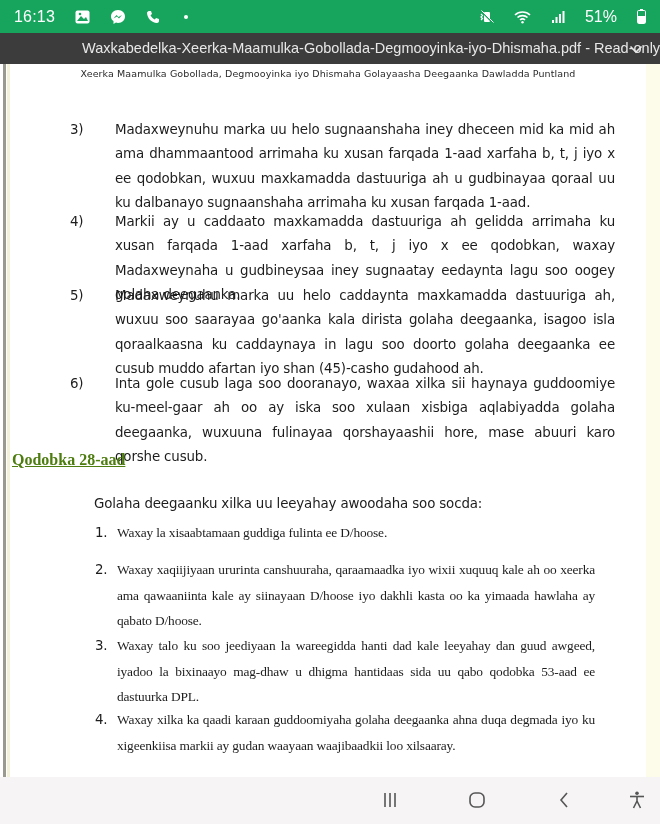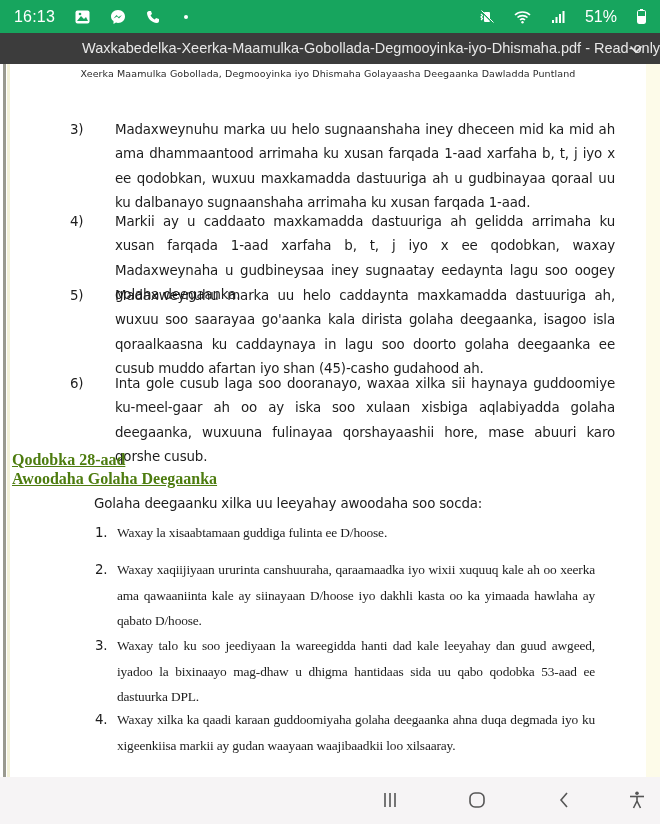--- a/index.html
+++ b/index.html
@@ -180,21 +180,20 @@
       <span class="num">5)</span>
       <div class="txt" style="width:500px;">Madaxweynuhu marka uu helo caddaynta maxkamadda dastuuriga ah, wuxuu soo saarayaa go'aanka kala dirista golaha deegaanka, isagoo isla qoraalkaasna ku caddaynaya in lagu soo doorto golaha deegaanka ee cusub muddo afartan iyo shan (45)-casho gudahood ah.</div>
     </div>
 
     <div class="para" style="left:58px; top:308px; width:526px;">
       <span class="num">6)</span>
       <div class="txt" style="width:500px;">Inta gole cusub laga soo dooranayo, waxaa xilka sii haynaya guddoomiye ku-meel-gaar ah oo ay iska soo xulaan xisbiga aqlabiyadda golaha deegaanka, wuxuuna fulinayaa qorshayaashii hore, mase abuuri karo qorshe cusub.</div>
     </div>
 
     <div class="heading" style="top:387px;">Qodobka 28-aad</div>
-    <div class="heading" style="top:406px;">Awoodaha Golaha Deegaanka</div>
 
     <div class="intro" style="top:432px;">Golaha deegaanku xilka uu leeyahay awoodaha soo socda:</div>
 
     <div class="list-item" style="left:83px; top:456px; width:500px;">
       <span class="num">1.</span>
       <div class="txt" style="width:478px;">Waxay la xisaabtamaan guddiga fulinta ee D/hoose.</div>
     </div>
     <div class="list-item" style="left:83px; top:493px; width:500px;">
       <span class="num">2.</span>
       <div class="txt" style="width:478px;">Waxay xaqiijiyaan ururinta canshuuraha, qaraamaadka iyo wixii xuquuq kale ah oo xeerka ama qawaaniinta kale ay siinayaan D/hoose iyo dakhli kasta oo ka yimaada hawlaha ay qabato D/hoose.</div>

